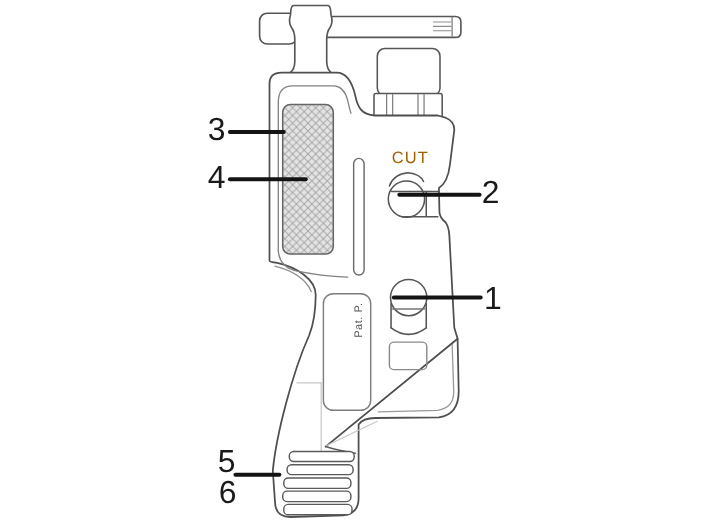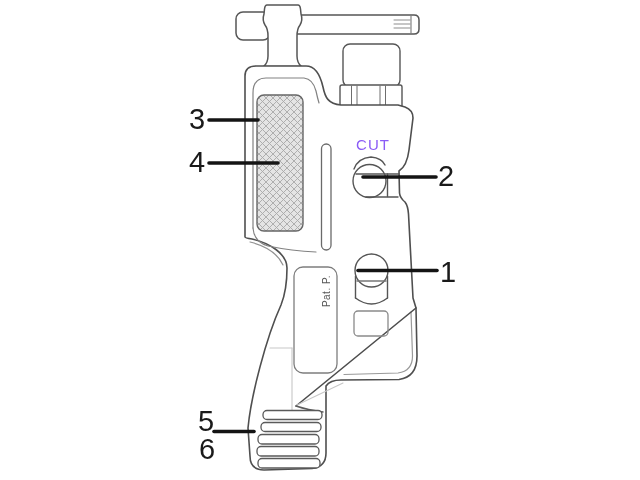--- a/index.html
+++ b/index.html
@@ -12,21 +12,21 @@
     font-family:"Liberation Sans", sans-serif;
   }
   #drawing{position:absolute;left:0;top:0;}
   .callout{
     position:absolute;transform:translate(-50%,-50%);
     font-size:29px;font-weight:400;color:var(--text);line-height:1;
     letter-spacing:0;user-select:none;
   }
   .cut-mark{
     position:absolute;transform:translate(-50%,-50%);
-    font-size:15px;font-weight:500;color:#8b5cf6;letter-spacing:1px;line-height:1;
+    font-size:15px;font-weight:500;color:#a16207;letter-spacing:1px;line-height:1;
   }
   .pat-mark{
     position:absolute;transform:translate(-50%,-50%) rotate(-90deg);
     font-size:10px;font-weight:400;color:#565656;letter-spacing:0.5px;
     white-space:nowrap;line-height:1;
   }
 </style>
 </head>
 <body>
 

